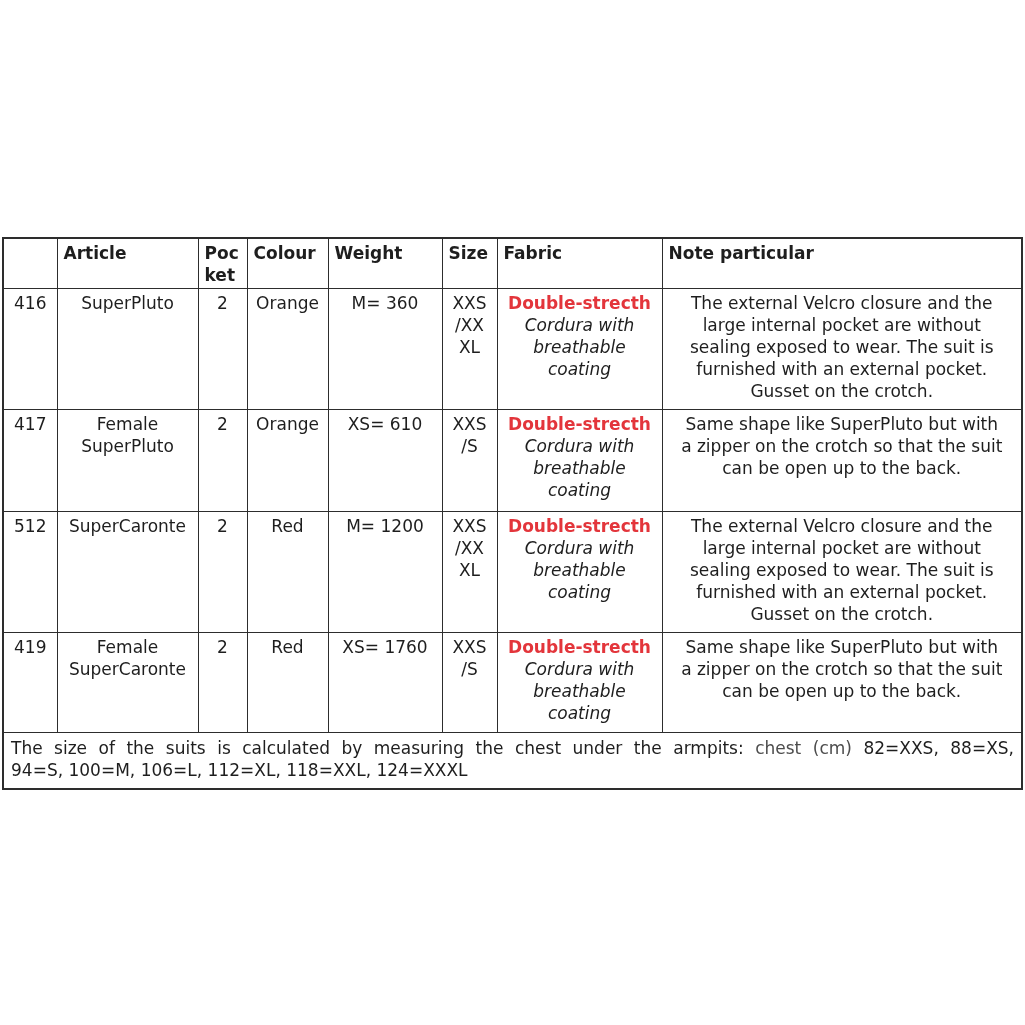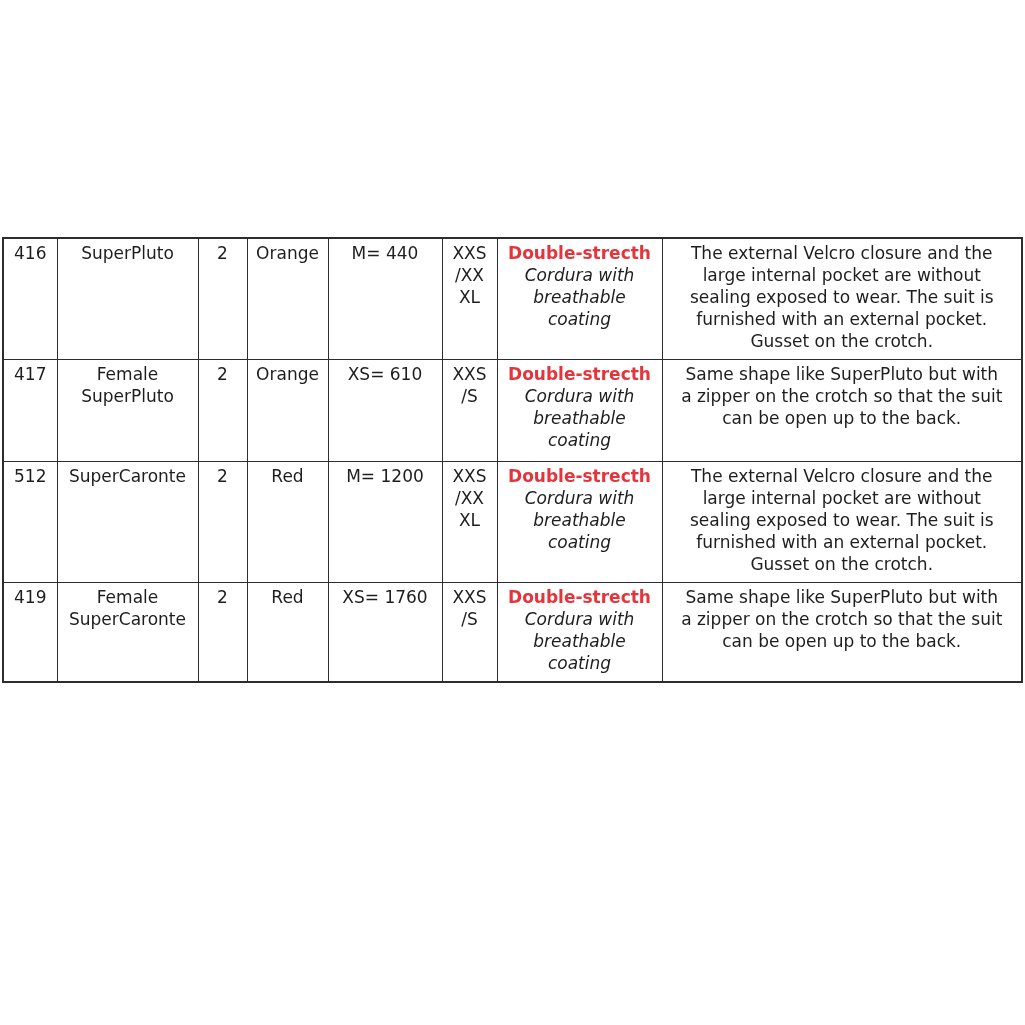--- a/index.html
+++ b/index.html
@@ -62,27 +62,38 @@
       <col style="width:141px">
       <col style="width:49px">
       <col style="width:81px">
       <col style="width:114px">
       <col style="width:55px">
       <col style="width:165px">
       <col style="width:360px">
     </colgroup>
 
     <tbody>
+        <tr class="hdr">
+      <th></th>
+      <th>Article</th>
+      <th>Poc
+ket</th>
+      <th>Colour</th>
+      <th>Weight</th>
+      <th>Size</th>
+      <th>Fabric</th>
+      <th>Note particular</th>
+    </tr>
 
     <tr class="row-a">
       <td>416</td>
       <td>SuperPluto</td>
       <td>2</td>
       <td>Orange</td>
-      <td>M= 440</td>
+      <td>M= 360</td>
       <td class="size-cell">XXS
 /XX
 XL</td>
       <td>
         <div class="fabric-hl" style="color: rgb(227, 53, 59);">Double-strecth</div>
         <div class="fabric-rest">Cordura with
 breathable
 coating</div>
       </td>
       <td class="note-cell">The external Velcro closure and the
@@ -145,15 +156,21 @@
         <div class="fabric-hl" style="color: rgb(227, 53, 59);">Double-strecth</div>
         <div class="fabric-rest">Cordura with
 breathable
 coating</div>
       </td>
       <td class="note-cell">Same shape like SuperPluto but with
 a zipper on the crotch so that the suit
 can be open up to the back.</td>
     </tr>
 
+    <tr class="foot">
+      <td class="footer-cell" colspan="8">
+        <div class="foot-line1"><span>The size of the suits is calculated by measuring the chest under the armpits:</span> <span class="gray" style="color: rgb(77, 77, 77);">chest (cm)</span> <span>82=XXS, 88=XS,</span></div>
+        <div class="foot-line2">94=S, 100=M, 106=L, 112=XL, 118=XXL, 124=XXXL</div>
+      </td>
+    </tr>
   </tbody>
     </table>
 </div>
 
 </body></html>

